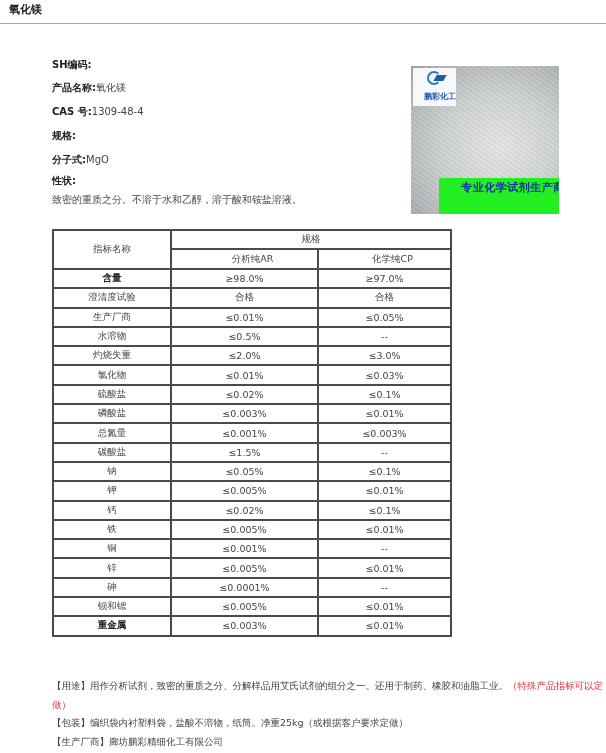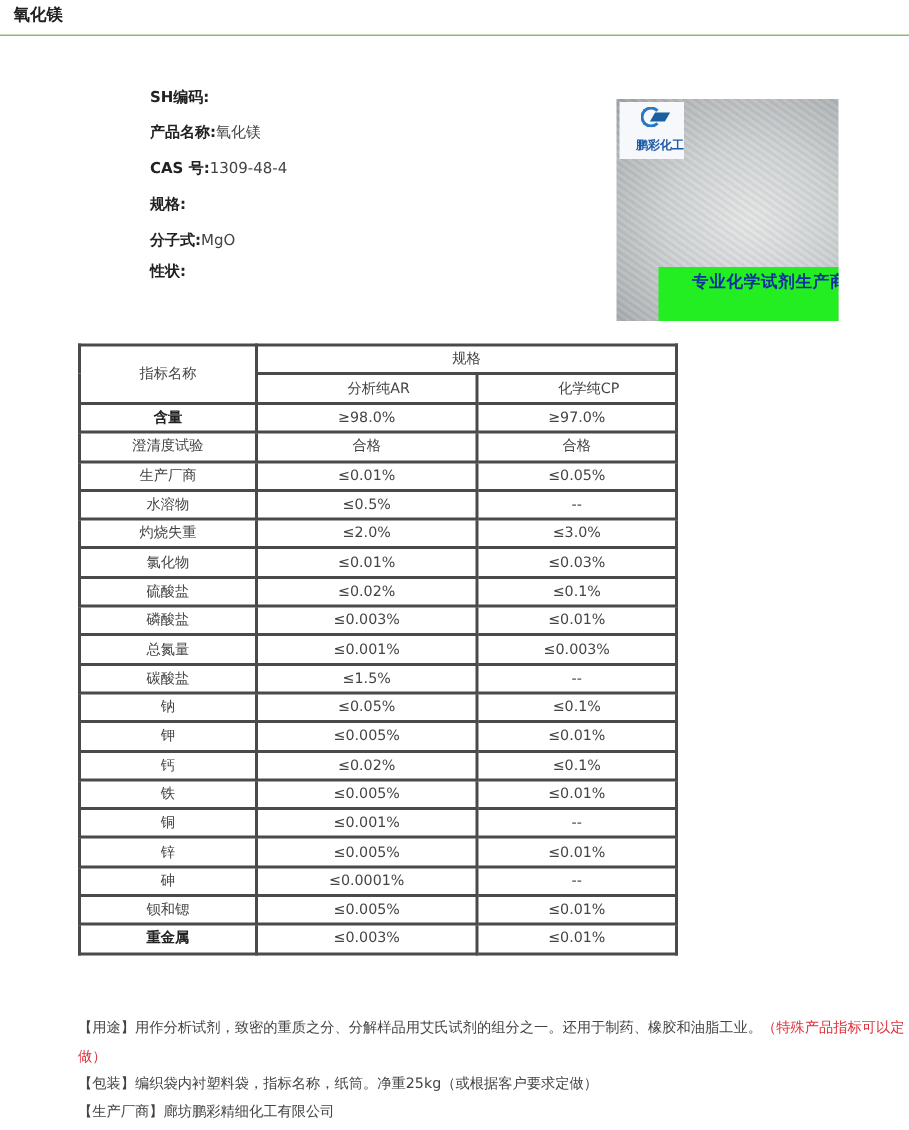--- a/index.html
+++ b/index.html
@@ -1,20 +1,20 @@
 <!DOCTYPE html>
 <html><head>
 <meta charset="utf-8">
 <style>
   html, body { margin: 0; padding: 0; background: #ffffff; }
   body { width: 606px; height: 753px; position: relative; overflow: hidden;
          font-family: "DejaVu Sans", "Liberation Sans", sans-serif; color: #333; }
   .title-bar { position: absolute; left: 0; top: 0; width: 606px; height: 23px; border-bottom: 1px solid #8db96a; }
   .title-bar .t { position: absolute; left: 9px; top: 2px; font-size: 11px; font-weight: bold; color: #222; }
-  .field { position: absolute; left: 52px; font-size: 10px; color: #444; white-space: nowrap; margin-left: 48px; }
+  .field { position: absolute; left: 52px; font-size: 10px; color: #444; white-space: nowrap; }
   .field b { color: #222; }
   .desc { position: absolute; left: 52px; font-size: 10px; color: #444; line-height: 20px; width: 330px; }
   .photo { position: absolute; left: 411px; top: 66px; width: 148px; height: 148px; overflow: hidden;
            background: radial-gradient(ellipse at 60% 55%, #e4e6e6 0%, #cfd2d3 45%, #b3b7b9 80%, #9ca0a3 100%); }
   .photo .grain { position: absolute; inset: 0;
            background: repeating-linear-gradient(35deg, rgba(255,255,255,0.06) 0 2px, rgba(0,0,0,0.04) 2px 4px); }
   .logo { position: absolute; left: 2px; top: 2px; width: 43px; height: 38px; background: #f6f8fb; }
   .logo .mark { position: absolute; left: 14px; top: 3px; width: 14px; height: 14px; border-radius: 50%;
            border: 2px solid #2a78c4; border-right-color: transparent; box-sizing: border-box; }
   .logo .mark2 { position: absolute; left: 22px; top: 7px; width: 10px; height: 6px; background: #1a5fa0; transform: skewX(-30deg); }
@@ -51,20 +51,21 @@
 <div class="field" style="top:129px">
   <b>规格:</b>
 </div>
 <div class="field" style="top:153px">
   <b>分子式:</b><span>MgO</span>
 </div>
 <div class="field" style="top:174px">
   <b>性状:</b>
 </div>
 <div class="desc" style="top:190px">
+  <div>致密的重质之分。不溶于水和乙醇，溶于酸和铵盐溶液。</div>
 </div>
 
 <div class="photo">
   <div class="grain"></div>
   <div class="logo">
     <span class="mark"></span>
     <span class="mark2"></span>
     <span class="lt">鹏彩化工</span>
   </div>
   <div class="banner">专业化学试剂生产商</div>
@@ -177,14 +178,14 @@
       </tr>
 </tbody>
   </table>
 
 <div class="note" style="top:677px">
   <span>【用途】用作分析试剂，致密的重质之分、分解样品用艾氏试剂的组分之一。还用于制药、橡胶和油脂工业。</span><span class="red">（特殊产品指标可以定</span>
 </div>
 <div class="note" style="top:696px">
   <span class="red">做）</span>
 </div>
-<div class="note" style="top:714px">【包装】编织袋内衬塑料袋，指标名称，纸筒。净重25kg（或根据客户要求定做）</div>
+<div class="note" style="top:714px">【包装】编织袋内衬塑料袋，盐酸不溶物，纸筒。净重25kg（或根据客户要求定做）</div>
 <div class="note" style="top:733px">【生产厂商】廊坊鹏彩精细化工有限公司</div>
 
 </body></html>

